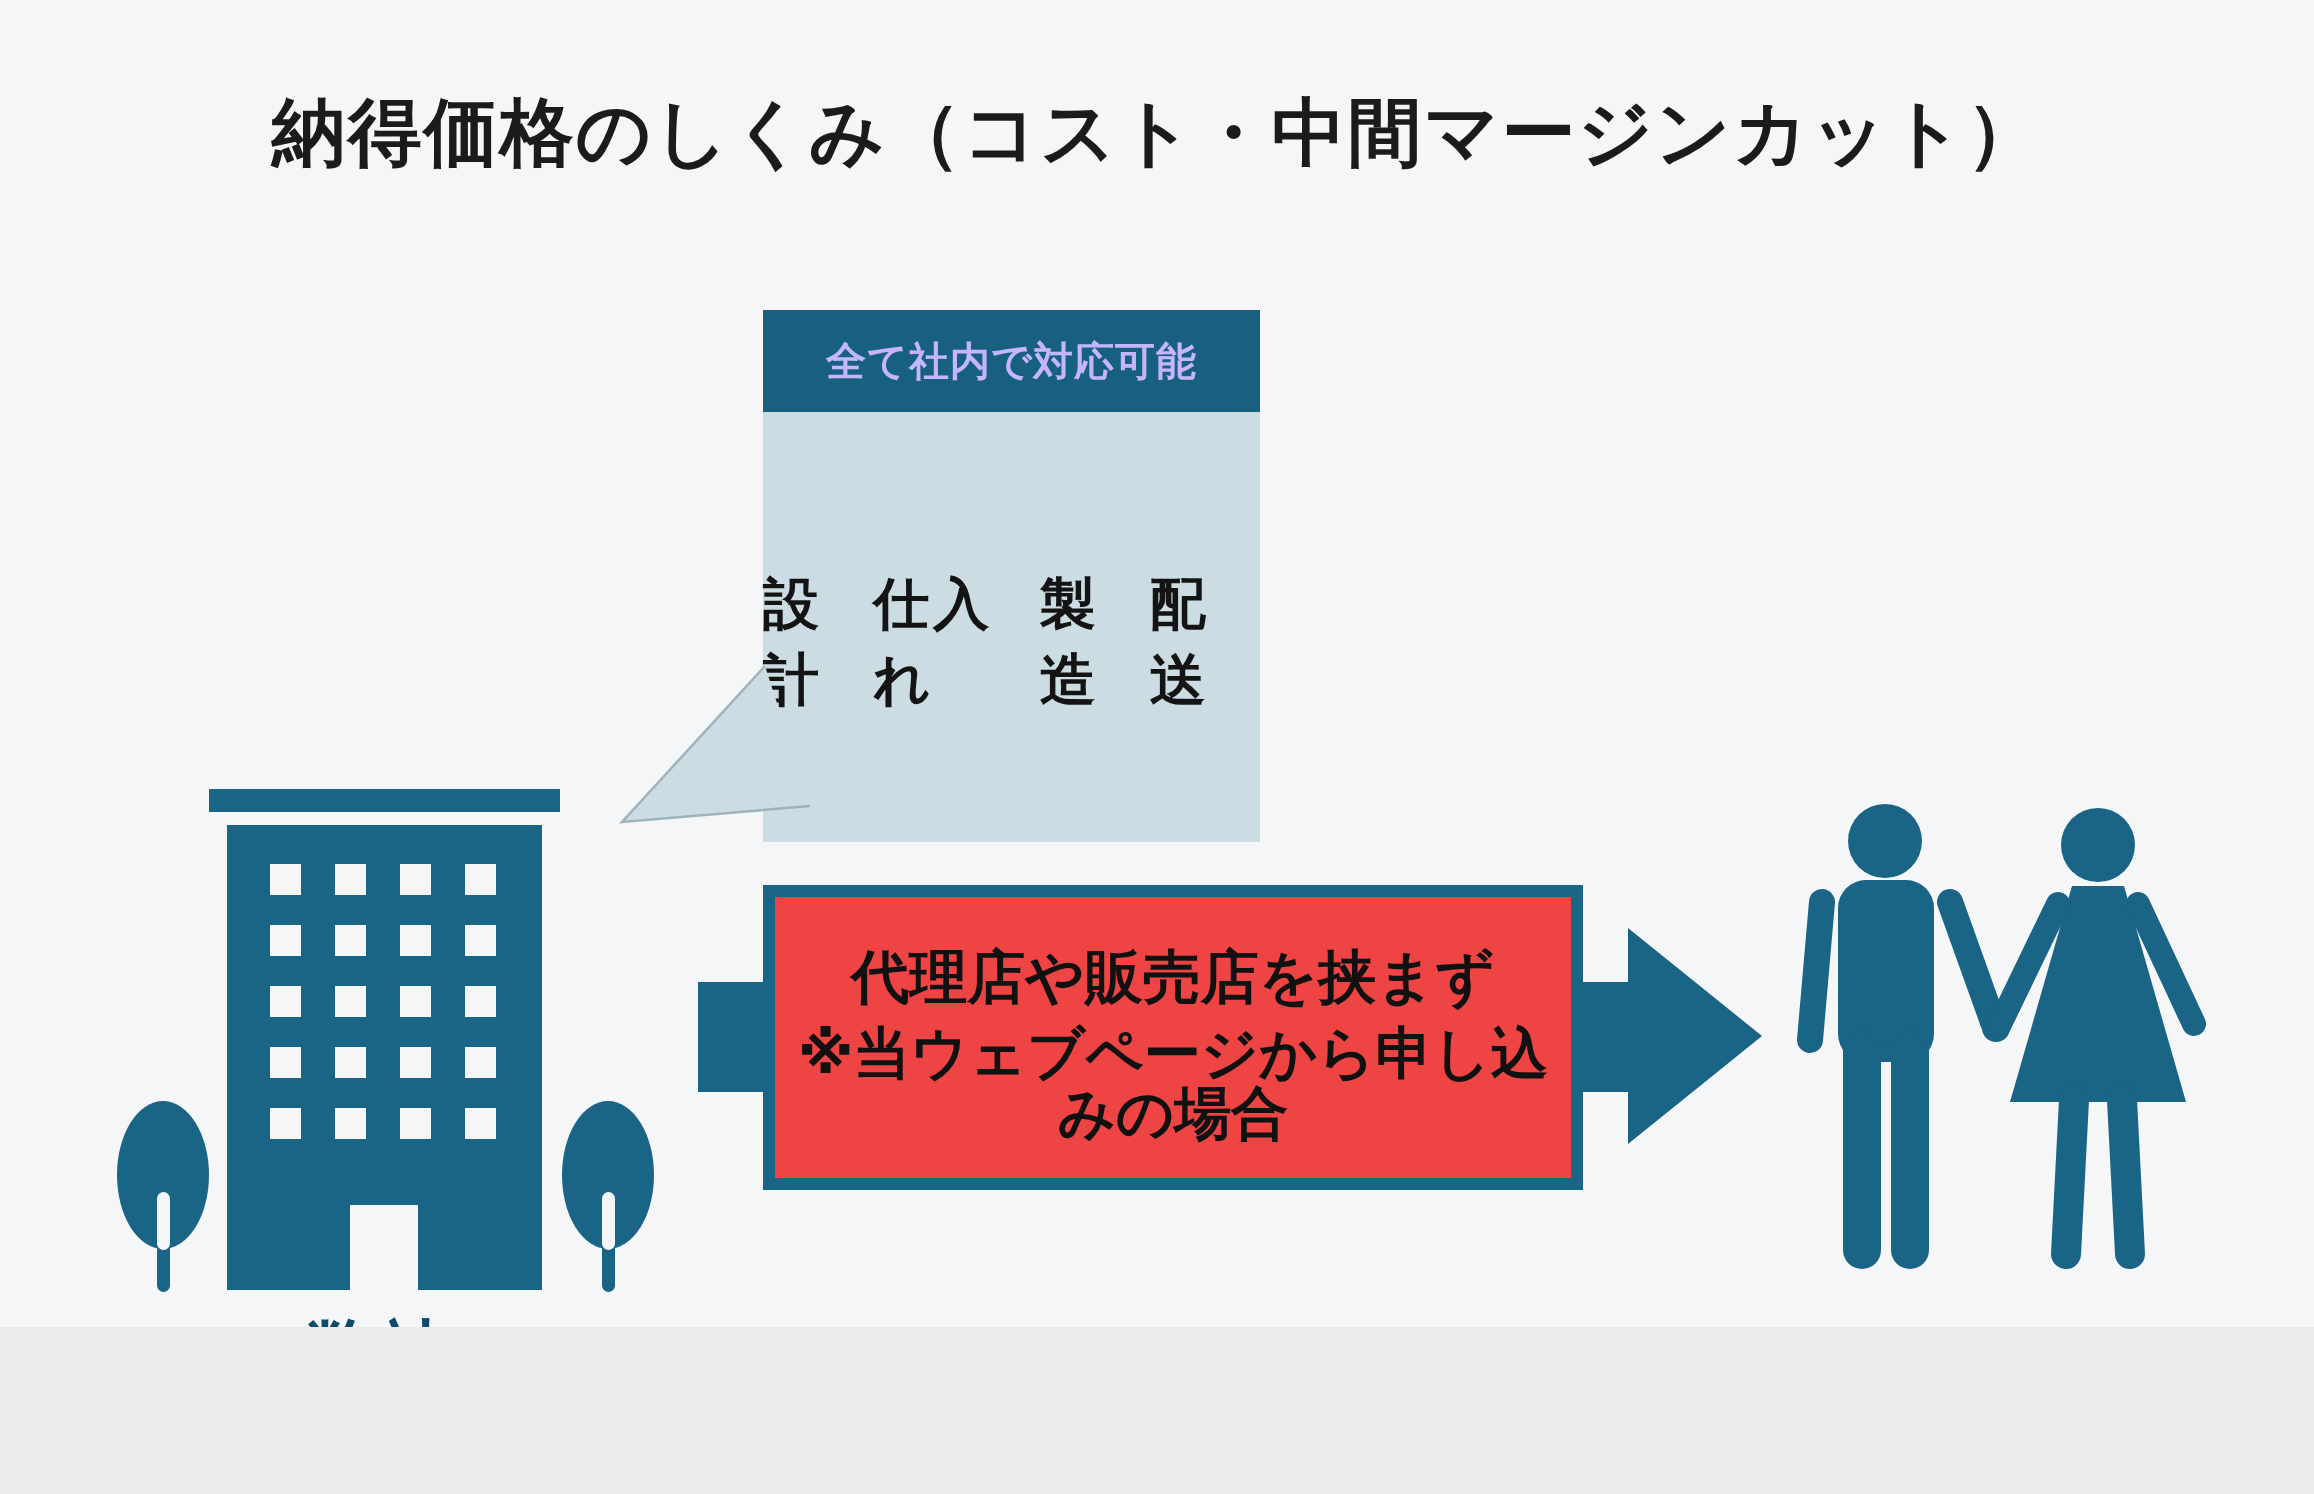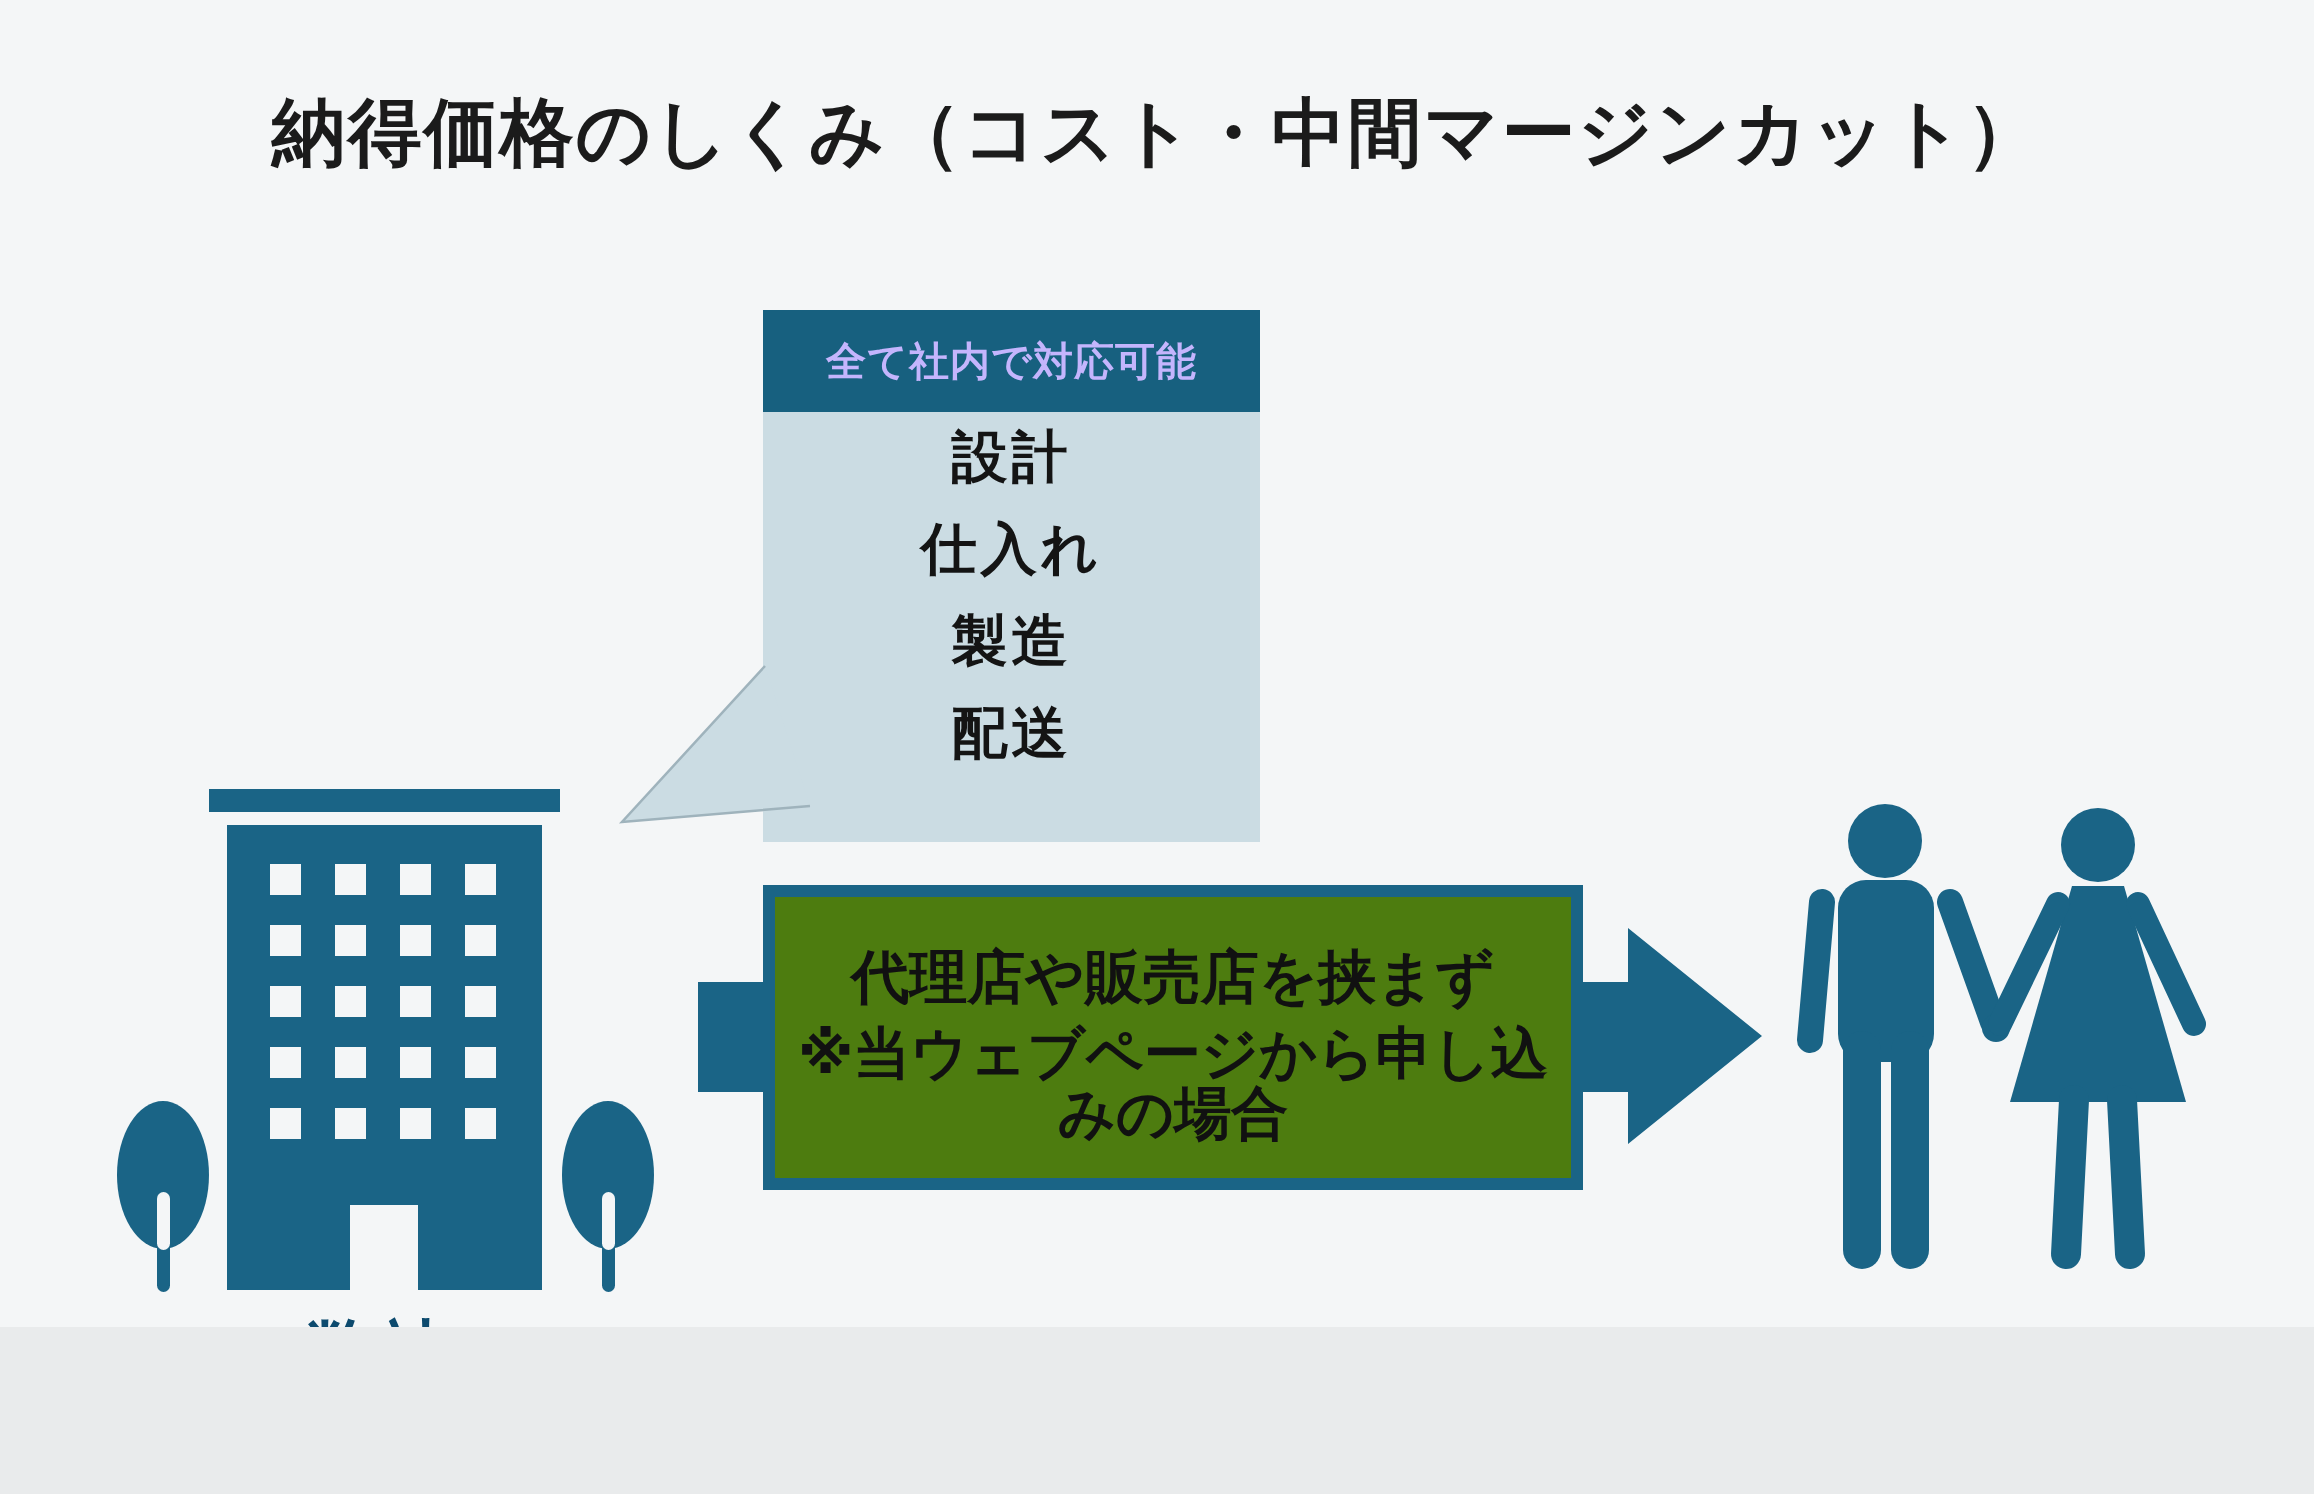--- a/index.html
+++ b/index.html
@@ -25,37 +25,38 @@
     left:763px;top:310px;width:497px;height:102px;
     background:#17607F;
     display:flex;align-items:center;justify-content:center;
     color:#c4b5fd;font-size:40px;font-weight:700;letter-spacing:1px;
     z-index:3;
   }
   .bubble-body{
     left:763px;top:412px;width:497px;height:430px;
     background:#CBDCE3;
     box-sizing:border-box;
-    display:flex;flex-direction:column;align-items:center;
+    padding-top:32px;
+    display:flex;flex-direction:row;align-items:center;
     z-index:2;
   }
   .bubble-item{
     height:92px;display:flex;align-items:center;justify-content:center;
     font-size:56px;font-weight:700;color:#141414;letter-spacing:4px;
   }
   .bubble-tail{left:610px;top:655px;z-index:4;}
 
   
   .arrow-svg{left:690px;top:920px;z-index:1;}
 
   
   .sales-box{
     left:763px;top:885px;width:820px;height:305px;
     box-sizing:border-box;
-    background:#4d7c0f;border:12px solid #1A6486;
+    background:#ef4444;border:12px solid #1A6486;
     display:flex;flex-direction:column;align-items:center;justify-content:center;
     z-index:5;text-align:center;
   }
   .sales-line{font-size:58px;font-weight:700;line-height:88px;color:#111;}
   .sales-note{font-size:57px;font-weight:700;line-height:60px;margin-top:2px;color:#111;}
 
   
   .roof{left:209px;top:789px;width:351px;height:23px;background:#1A6486;z-index:2;}
   .building-body{
     left:227px;top:825px;width:315px;height:465px;background:#1A6486;z-index:2;

